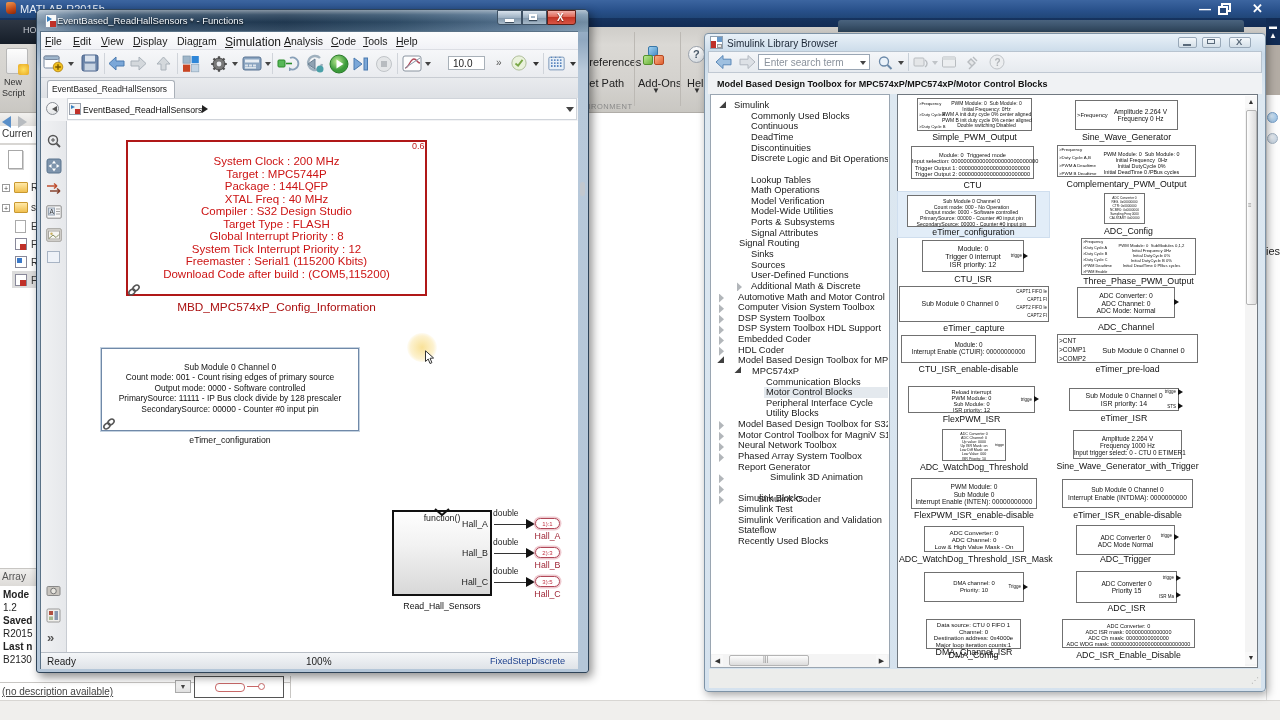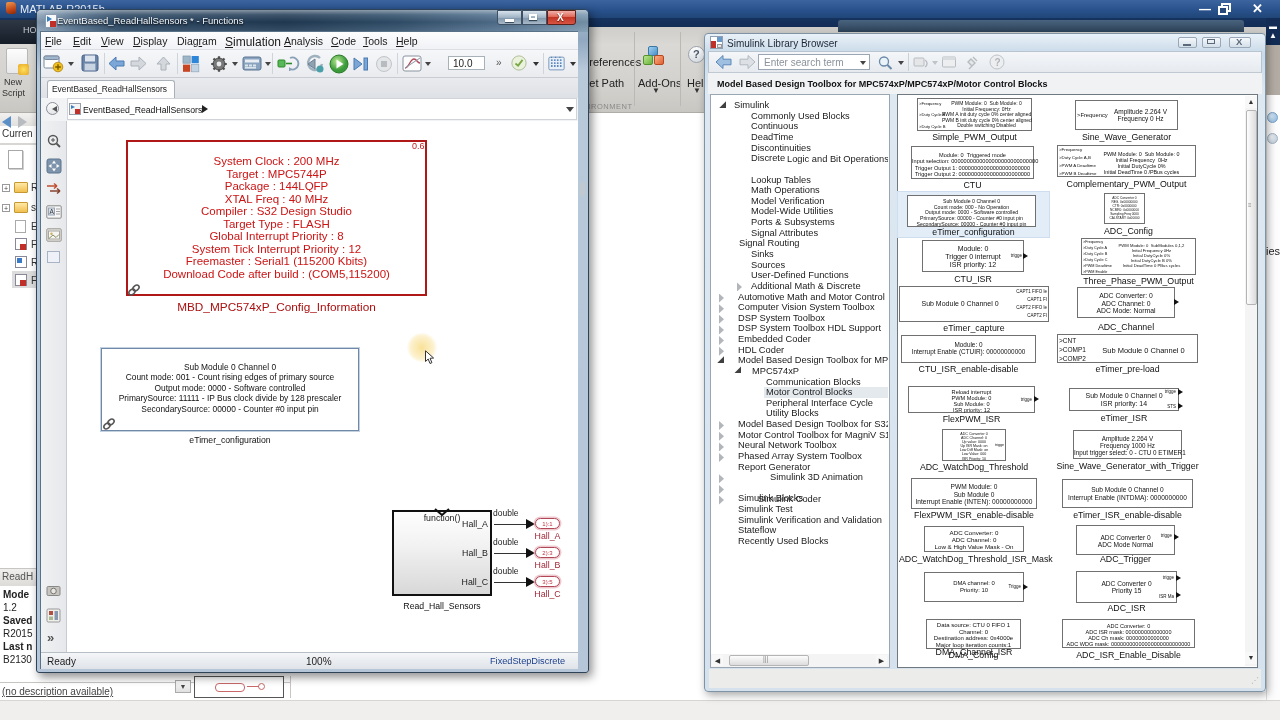--- a/index.html
+++ b/index.html
@@ -73,21 +73,21 @@
 <div class="lbl" style="left:31px;top:239px;font-size:10px;color:#333;">F</div>
 <div class="abs" style="left:15px;top:256px;width:12px;height:12px;background:#fff;border:1px solid #889;"></div>
 <div class="abs" style="left:17px;top:258px;width:5px;height:5px;background:#3a78c8;"></div>
 <div class="lbl" style="left:31px;top:257px;font-size:10px;color:#333;">R</div>
 <div class="abs" style="left:12px;top:271px;width:25px;height:17px;background:#dcdcdc;"></div>
 <div class="abs" style="left:15px;top:274px;width:12px;height:12px;background:#fff;border:1px solid #889;"></div>
 <div class="abs" style="left:20px;top:280px;width:6px;height:6px;background:#c03028;"></div>
 <div class="lbl" style="left:31px;top:275px;font-size:10px;color:#333;">F</div>
 
 <div class="abs" style="left:0;top:568px;width:37px;height:18px;background:linear-gradient(180deg,#f0efed,#dddbd8);border-top:1px solid #c8c6c3;"></div>
-<div class="lbl" style="left:2px;top:571px;font-size:10px;color:#555;">ReadH</div>
+<div class="lbl" style="left:2px;top:571px;font-size:10px;color:#555;">Array</div>
 <div class="lbl" style="left:3px;top:589px;font-size:10px;font-weight:bold;color:#222;">Mode</div>
 <div class="lbl" style="left:3px;top:602px;font-size:10px;color:#222;">1.2</div>
 <div class="lbl" style="left:3px;top:615px;font-size:10px;font-weight:bold;color:#222;">Saved</div>
 <div class="lbl" style="left:3px;top:628px;font-size:10px;color:#222;">R2015</div>
 <div class="lbl" style="left:3px;top:641px;font-size:10px;font-weight:bold;color:#222;">Last n</div>
 <div class="lbl" style="left:3px;top:654px;font-size:10px;color:#222;">B2130</div>
 <div class="abs" style="left:0;top:682px;width:290px;height:1px;background:#c8c6c3;"></div>
 <div class="lbl" style="left:2px;top:686px;font-size:10px;color:#444;text-decoration:underline;">(no description available)</div>
 <div class="abs" style="left:175px;top:680px;width:16px;height:13px;background:linear-gradient(180deg,#f8f8f8,#e0e0e0);border:1px solid #aaa;font-size:7px;text-align:center;color:#444;line-height:12px;">▼</div>
 <div class="abs" style="left:194px;top:676px;width:90px;height:22px;background:#fff;border:1px solid #555;"></div>

